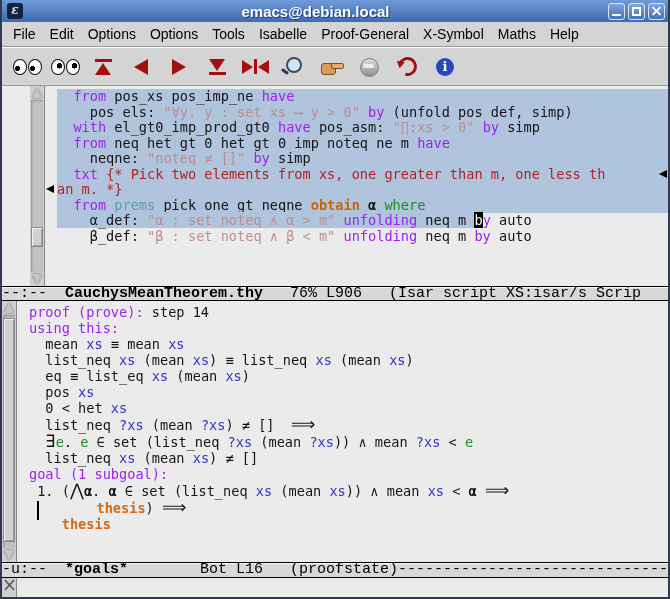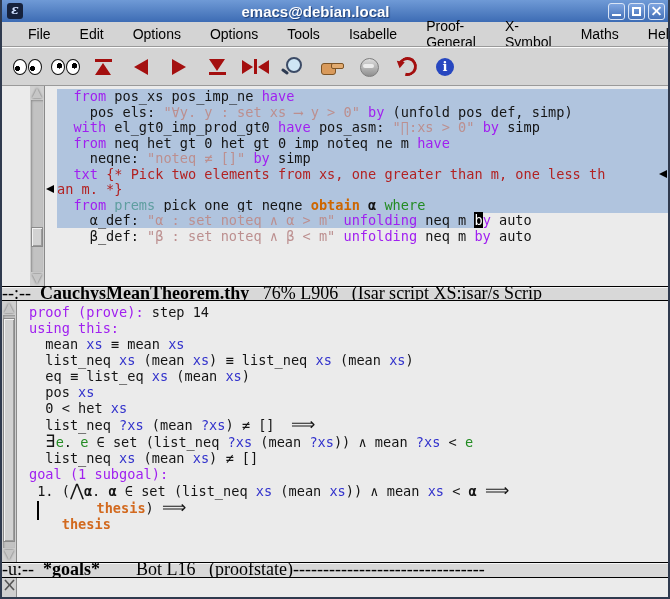--- a/index.html
+++ b/index.html
@@ -23,21 +23,21 @@
   .winbtn span { position:absolute; inset:0; }
   .btn-min span::after { content:""; position:absolute; left:3px; right:3px; bottom:3px; height:2px; background:#fff; }
   .btn-max span::after { content:""; position:absolute; left:3px; right:3px; top:3px; bottom:3px; border:2px solid #fff; }
   .btn-close span::before, .btn-close span::after { content:""; position:absolute; left:2px; top:6.5px; width:11px; height:2px; background:#fff; }
   .btn-close span::before { transform:rotate(45deg); }
   .btn-close span::after  { transform:rotate(-45deg); }
 
   
   .menubar { height:24px; flex:0 0 24px; background:var(--ui_bg); display:flex; align-items:center;
     padding-left:4px; font-size:14px; color:#000; }
-  .menu-item { padding:2px 7px; cursor:default;margin-left:15px; }
+  .menu-item { padding:2px 7px; cursor:default; }
   .menu-sep { height:0; flex:0 0 2px; border-top:1px solid #9a9a9a; border-bottom:1px solid #fcfcfc; }
 
   
   .toolbar { height:38px; flex:0 0 38px; background:var(--ui_bg); display:flex; align-items:center;
     padding-left:10px; border-bottom:1px solid #9a9a9a; box-shadow:0 1px 0 #fcfcfc; }
   .tb-icon { width:30px; height:26px; margin-right:8px; position:relative; display:flex;
     align-items:center; justify-content:center; }
 
   .i-eyes1::before, .i-eyes1::after, .i-eyes2::before, .i-eyes2::after {
     content:""; width:12px; height:14px; border:1.6px solid #111; border-radius:50%;
@@ -136,21 +136,21 @@
   .wrapR { position:absolute; right:1px; top:3px; width:0; height:0;
     border-top:4.5px solid transparent; border-bottom:4.5px solid transparent;
     border-right:8px solid #000; }
   .wrapL { position:absolute; left:-11px; top:3px; width:0; height:0;
     border-top:4.5px solid transparent; border-bottom:4.5px solid transparent;
     border-right:8px solid #000; }
 
   
   .modeline { flex:0 0 15px; background:var(--modeline_bg); border-top:1px solid #000;
     border-bottom:1px solid #000; box-shadow:inset 0 1px 0 #f4f4f4;
-    font-family:Liberation Serif, serif; font-size:18px; line-height:13px;
+    font-family:Liberation Mono, monospace; font-size:15px; line-height:13px;
     white-space:pre; overflow:hidden; color:#000; }
   .modeline .b { font-weight:bold; }
   .ml-goals { flex-basis:16px; }
 
   
   .minibuffer { flex:1; background:var(--buffer_bg); display:flex; }
   .mb-stub { flex:0 0 15px; background:#cfcfcf; border-right:1px solid #8a8a8a;
     display:flex; align-items:flex-start; justify-content:center; padding-top:1px; }
   .mb-line { flex:1; font-family:"DejaVu Sans Mono", monospace; font-size:13.6px; }
 </style>

